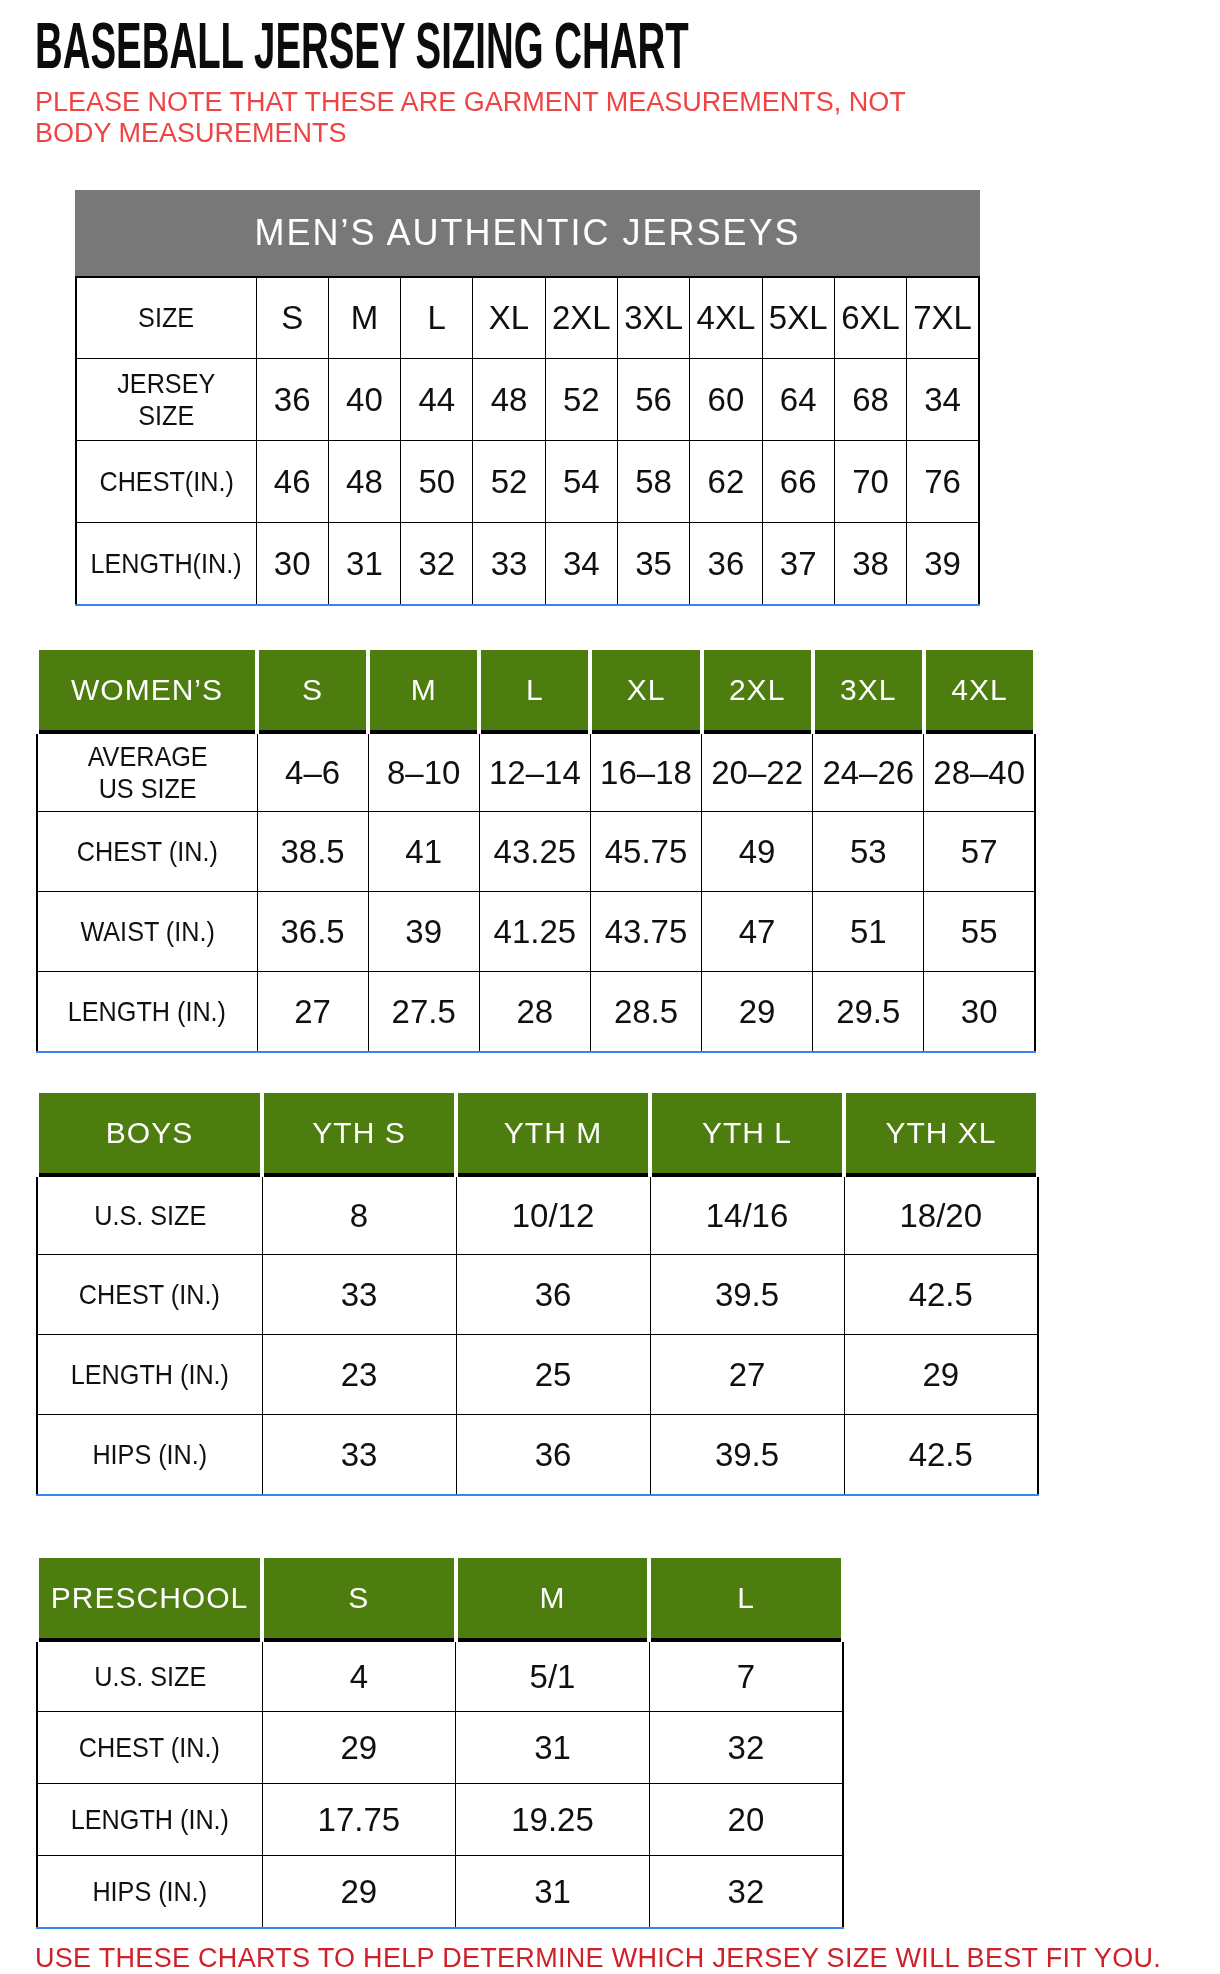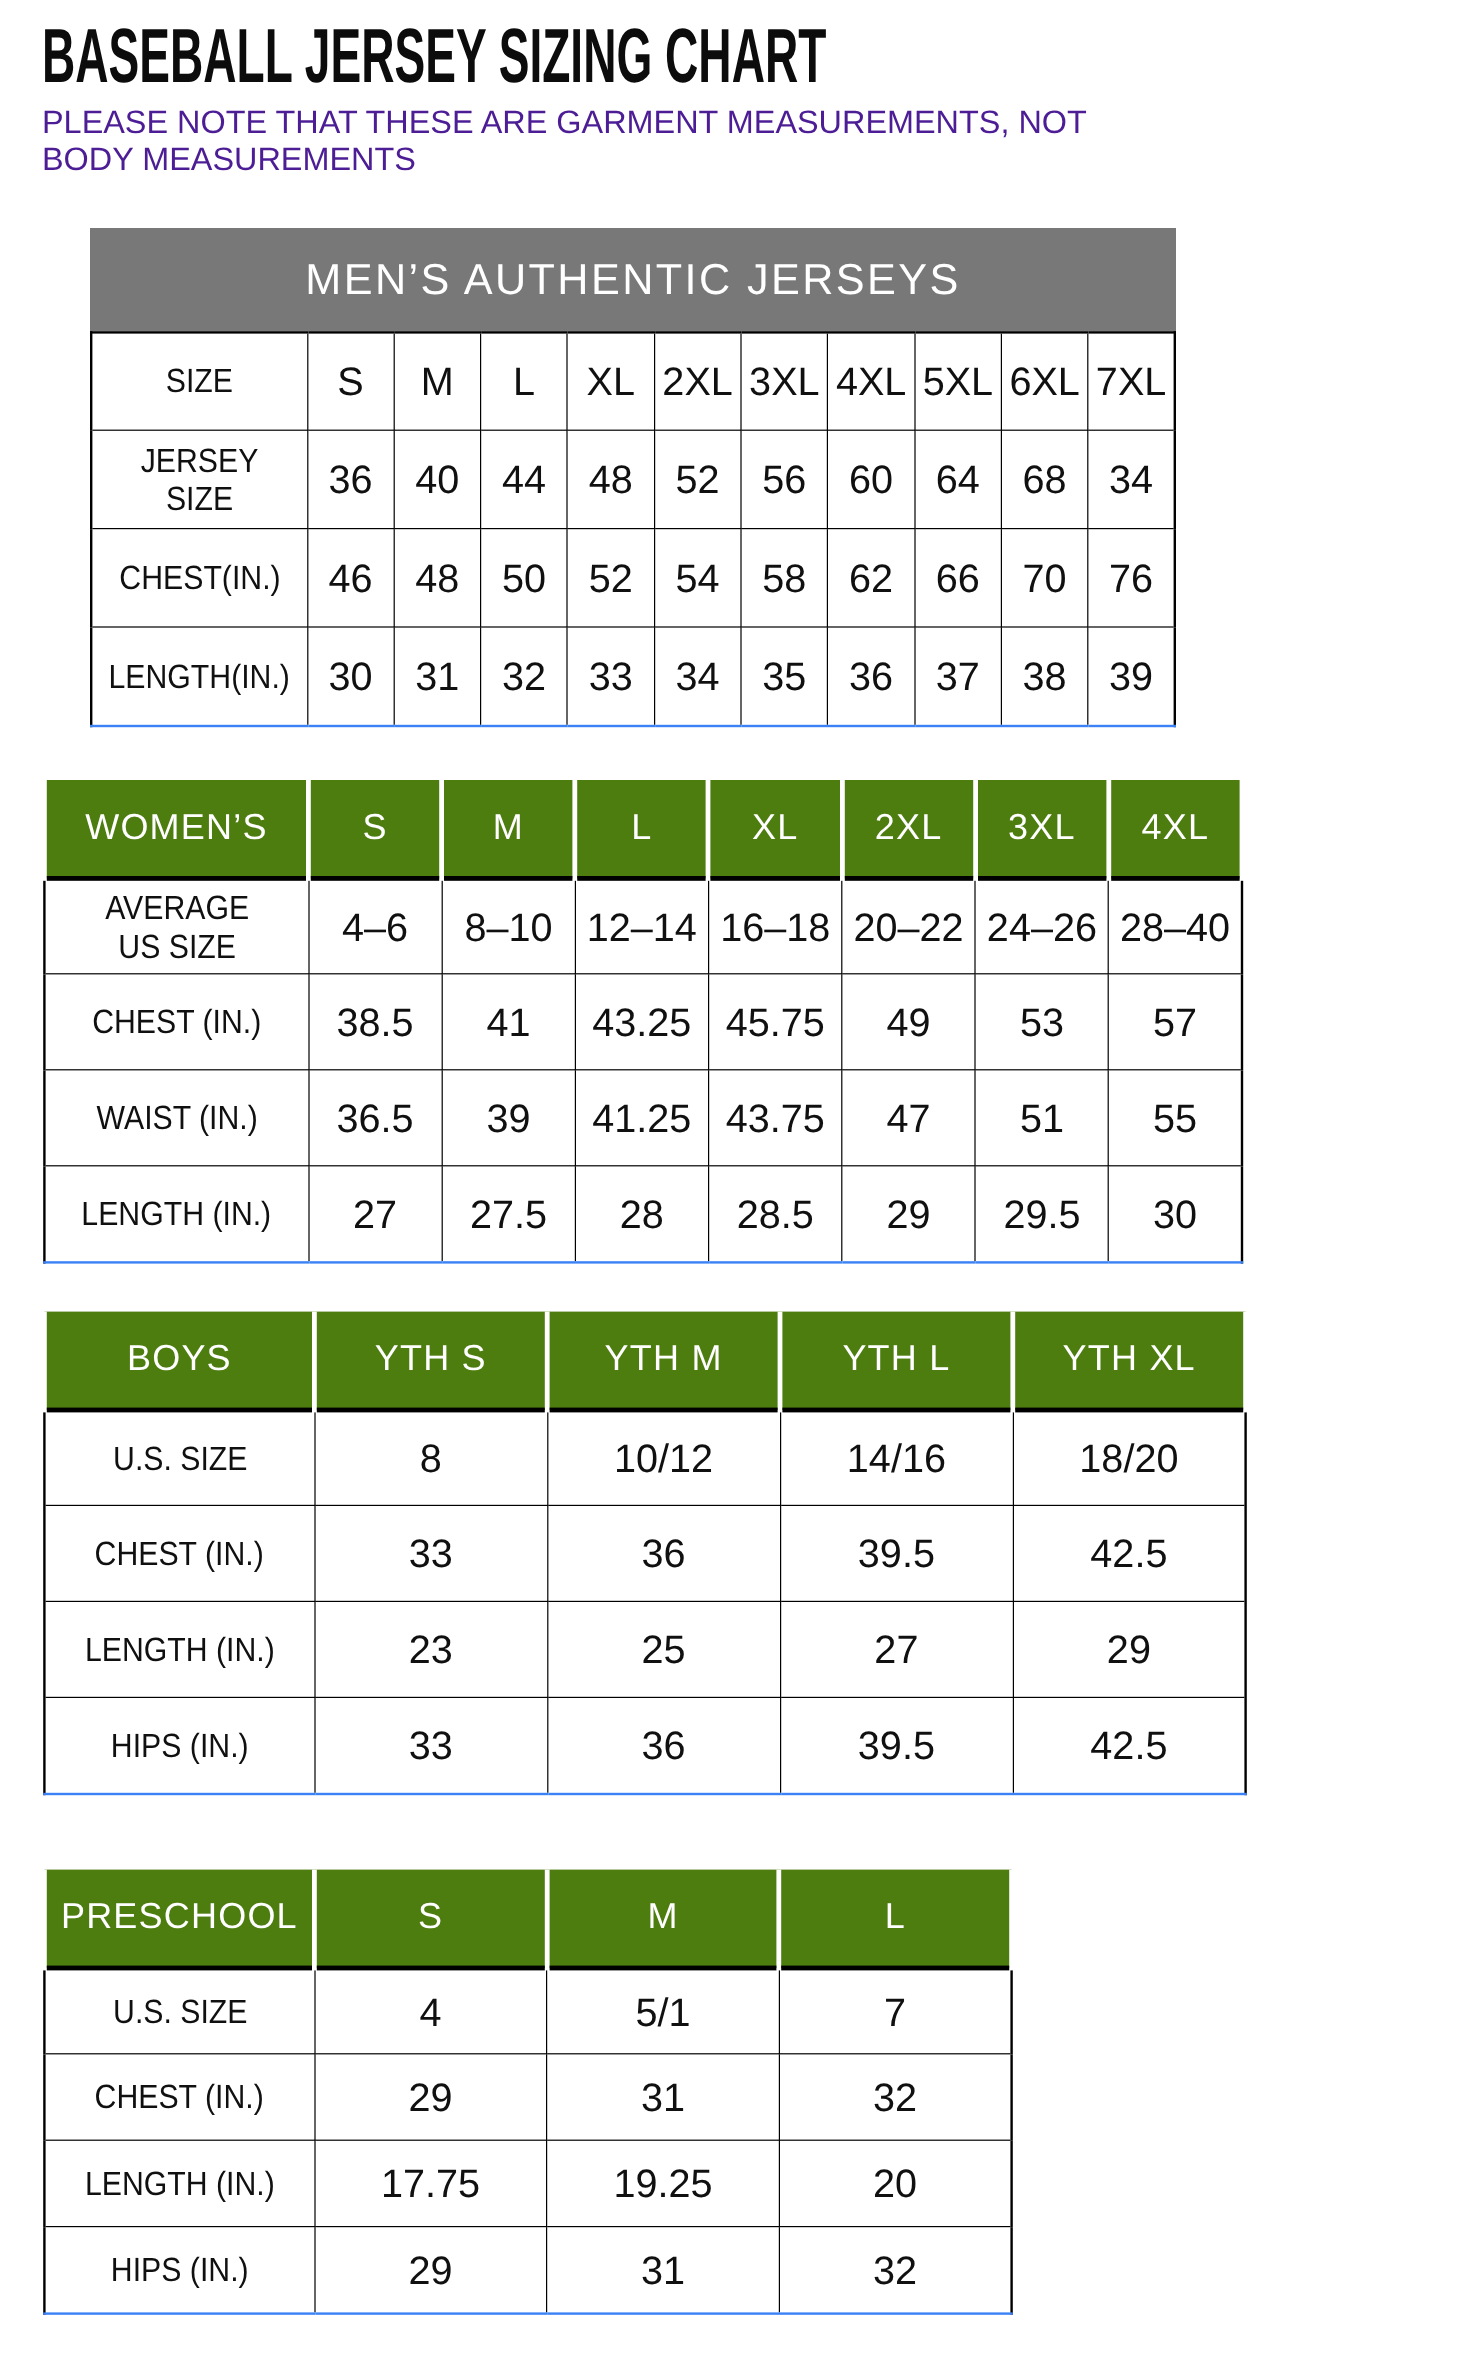--- a/index.html
+++ b/index.html
@@ -17,21 +17,21 @@
     font-size: 64px; line-height: 0.95; font-weight: 900;
     letter-spacing: 0px; white-space: nowrap;
     transform: scaleX(0.60); transform-origin: left center;
     color: #0c0c0c;
   }
 
   .note {
     margin: 0 0 40px 0;
     max-width: 900px;
     font-size: 27px; line-height: 1.17; font-weight: 400;
-    color: #4c1d95;
+    color: #ef4444;
   }
 
   .tblwrap { margin: 0 0 40px 0; }
   .tblwrap.mens { margin-bottom: 44px; padding-left: 40px; }
   .tblwrap.boys { margin-bottom: 62px; }
   .tblwrap.preschool { margin-bottom: 0; }
 
   .banner {
     width: 905px; height: 86px;
     background: #787878; color: #ffffff;
@@ -315,13 +315,14 @@
           <tr>
             <th class="rlabel"><span>HIPS (IN.)</span></th>
             <td class="val">29</td>
             <td class="val">31</td>
             <td class="val">32</td>
           </tr>
         </tbody>
       </table>
     </div>
 
+  <p class="footer">USE THESE CHARTS TO HELP DETERMINE WHICH JERSEY SIZE WILL BEST FIT YOU.</p>
 </div>
 
 </body></html>

